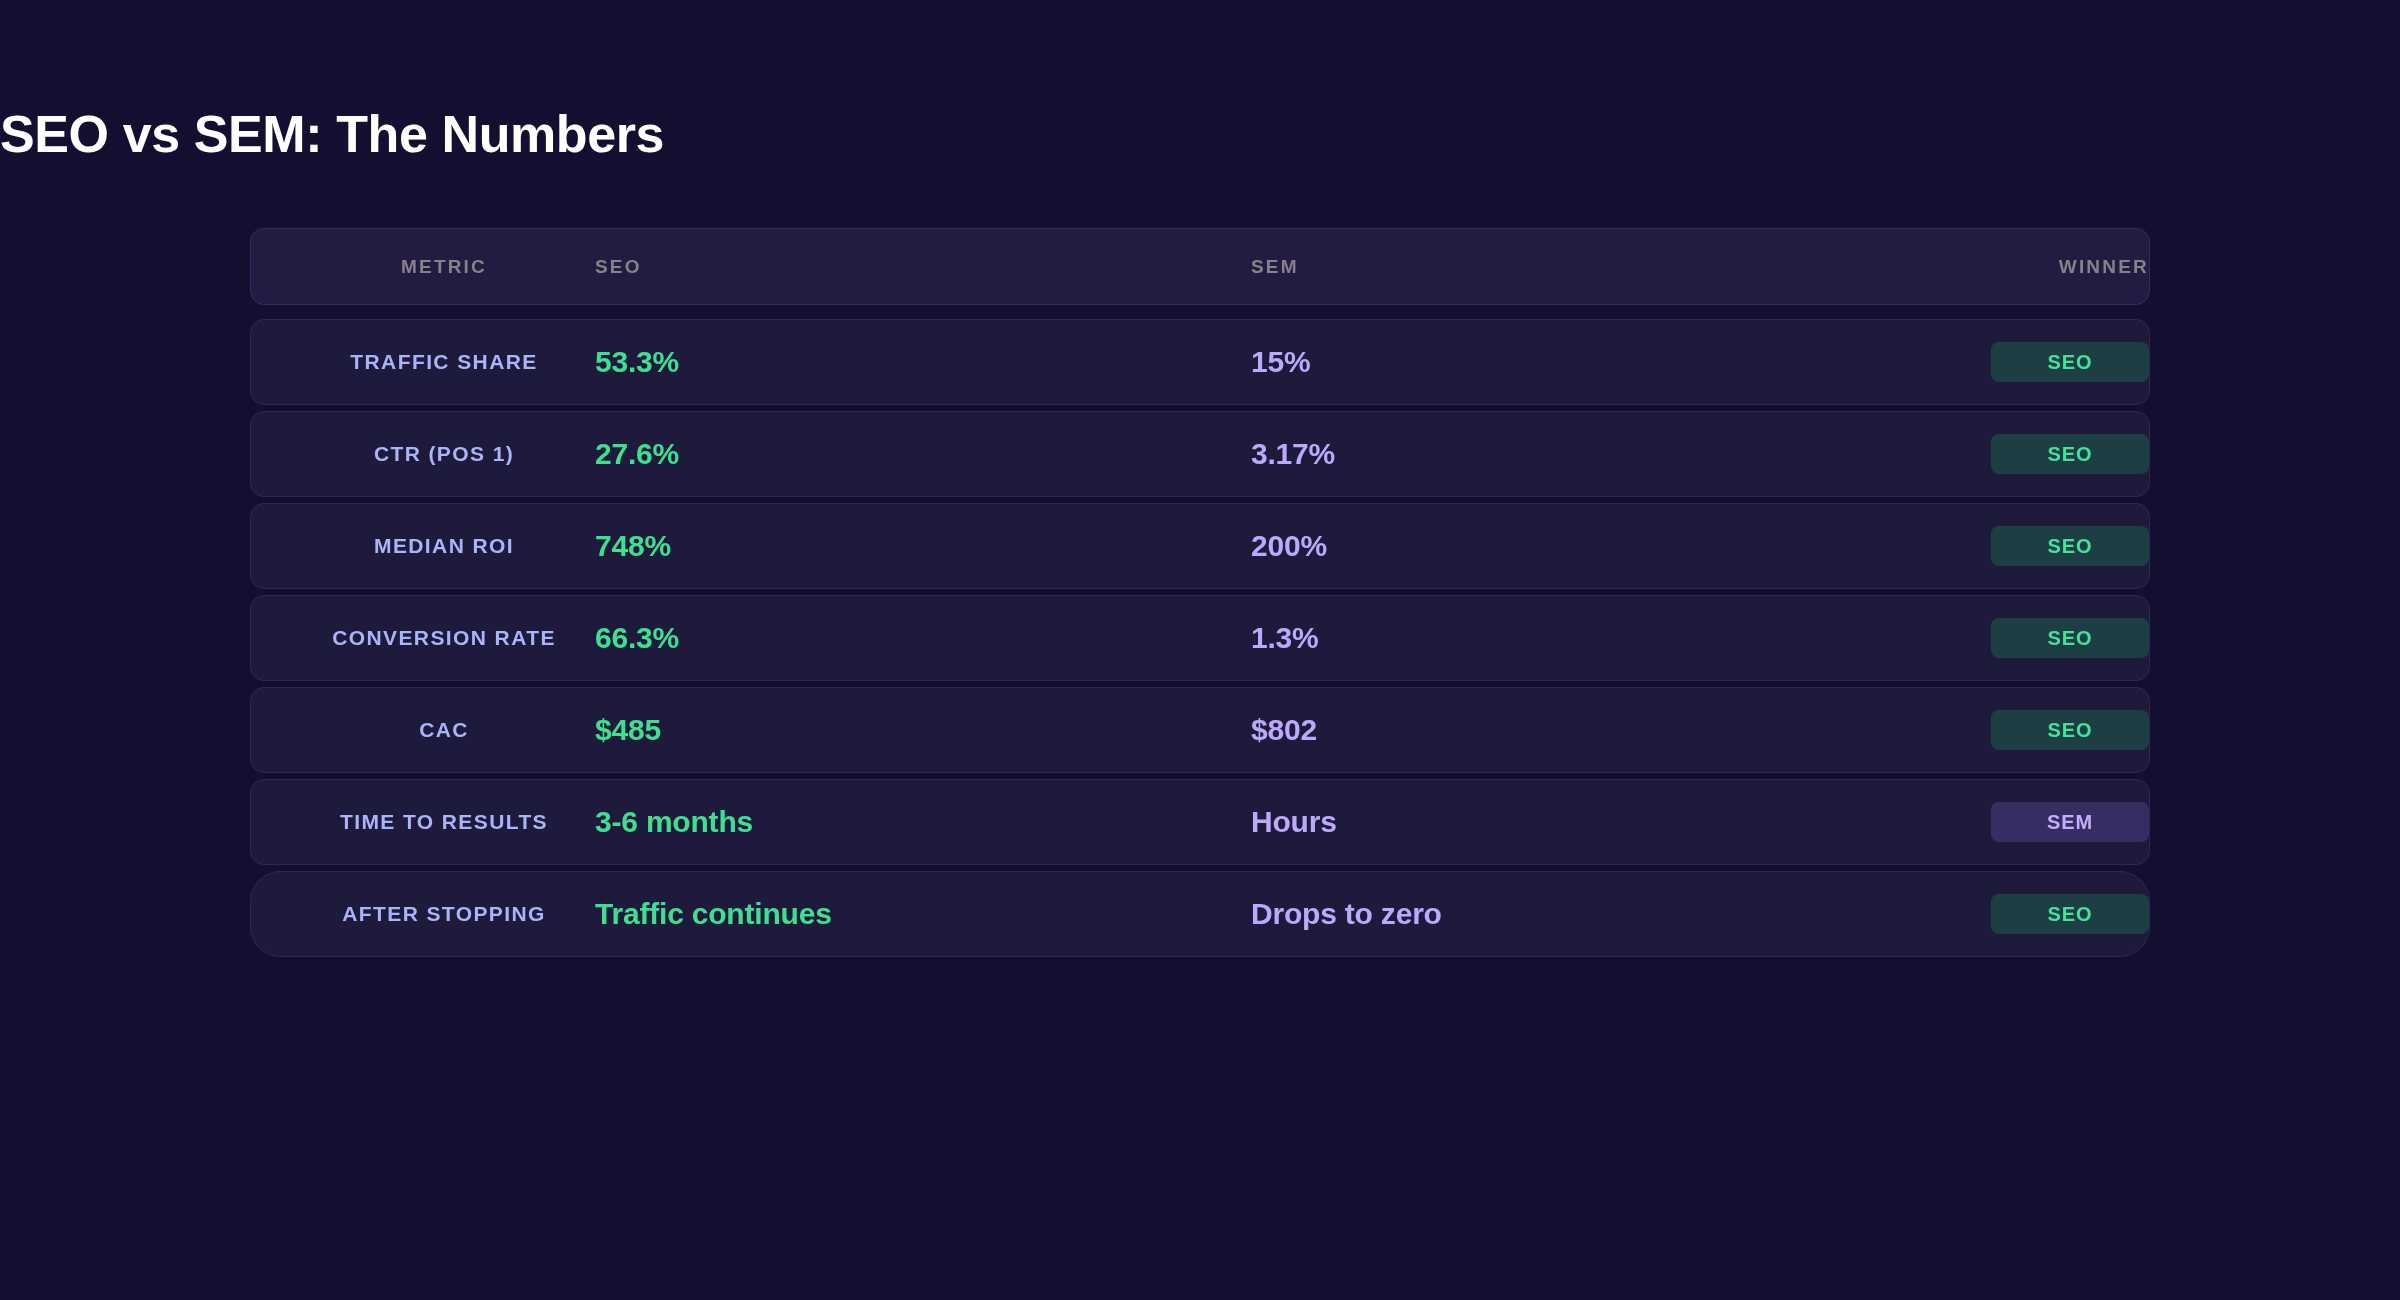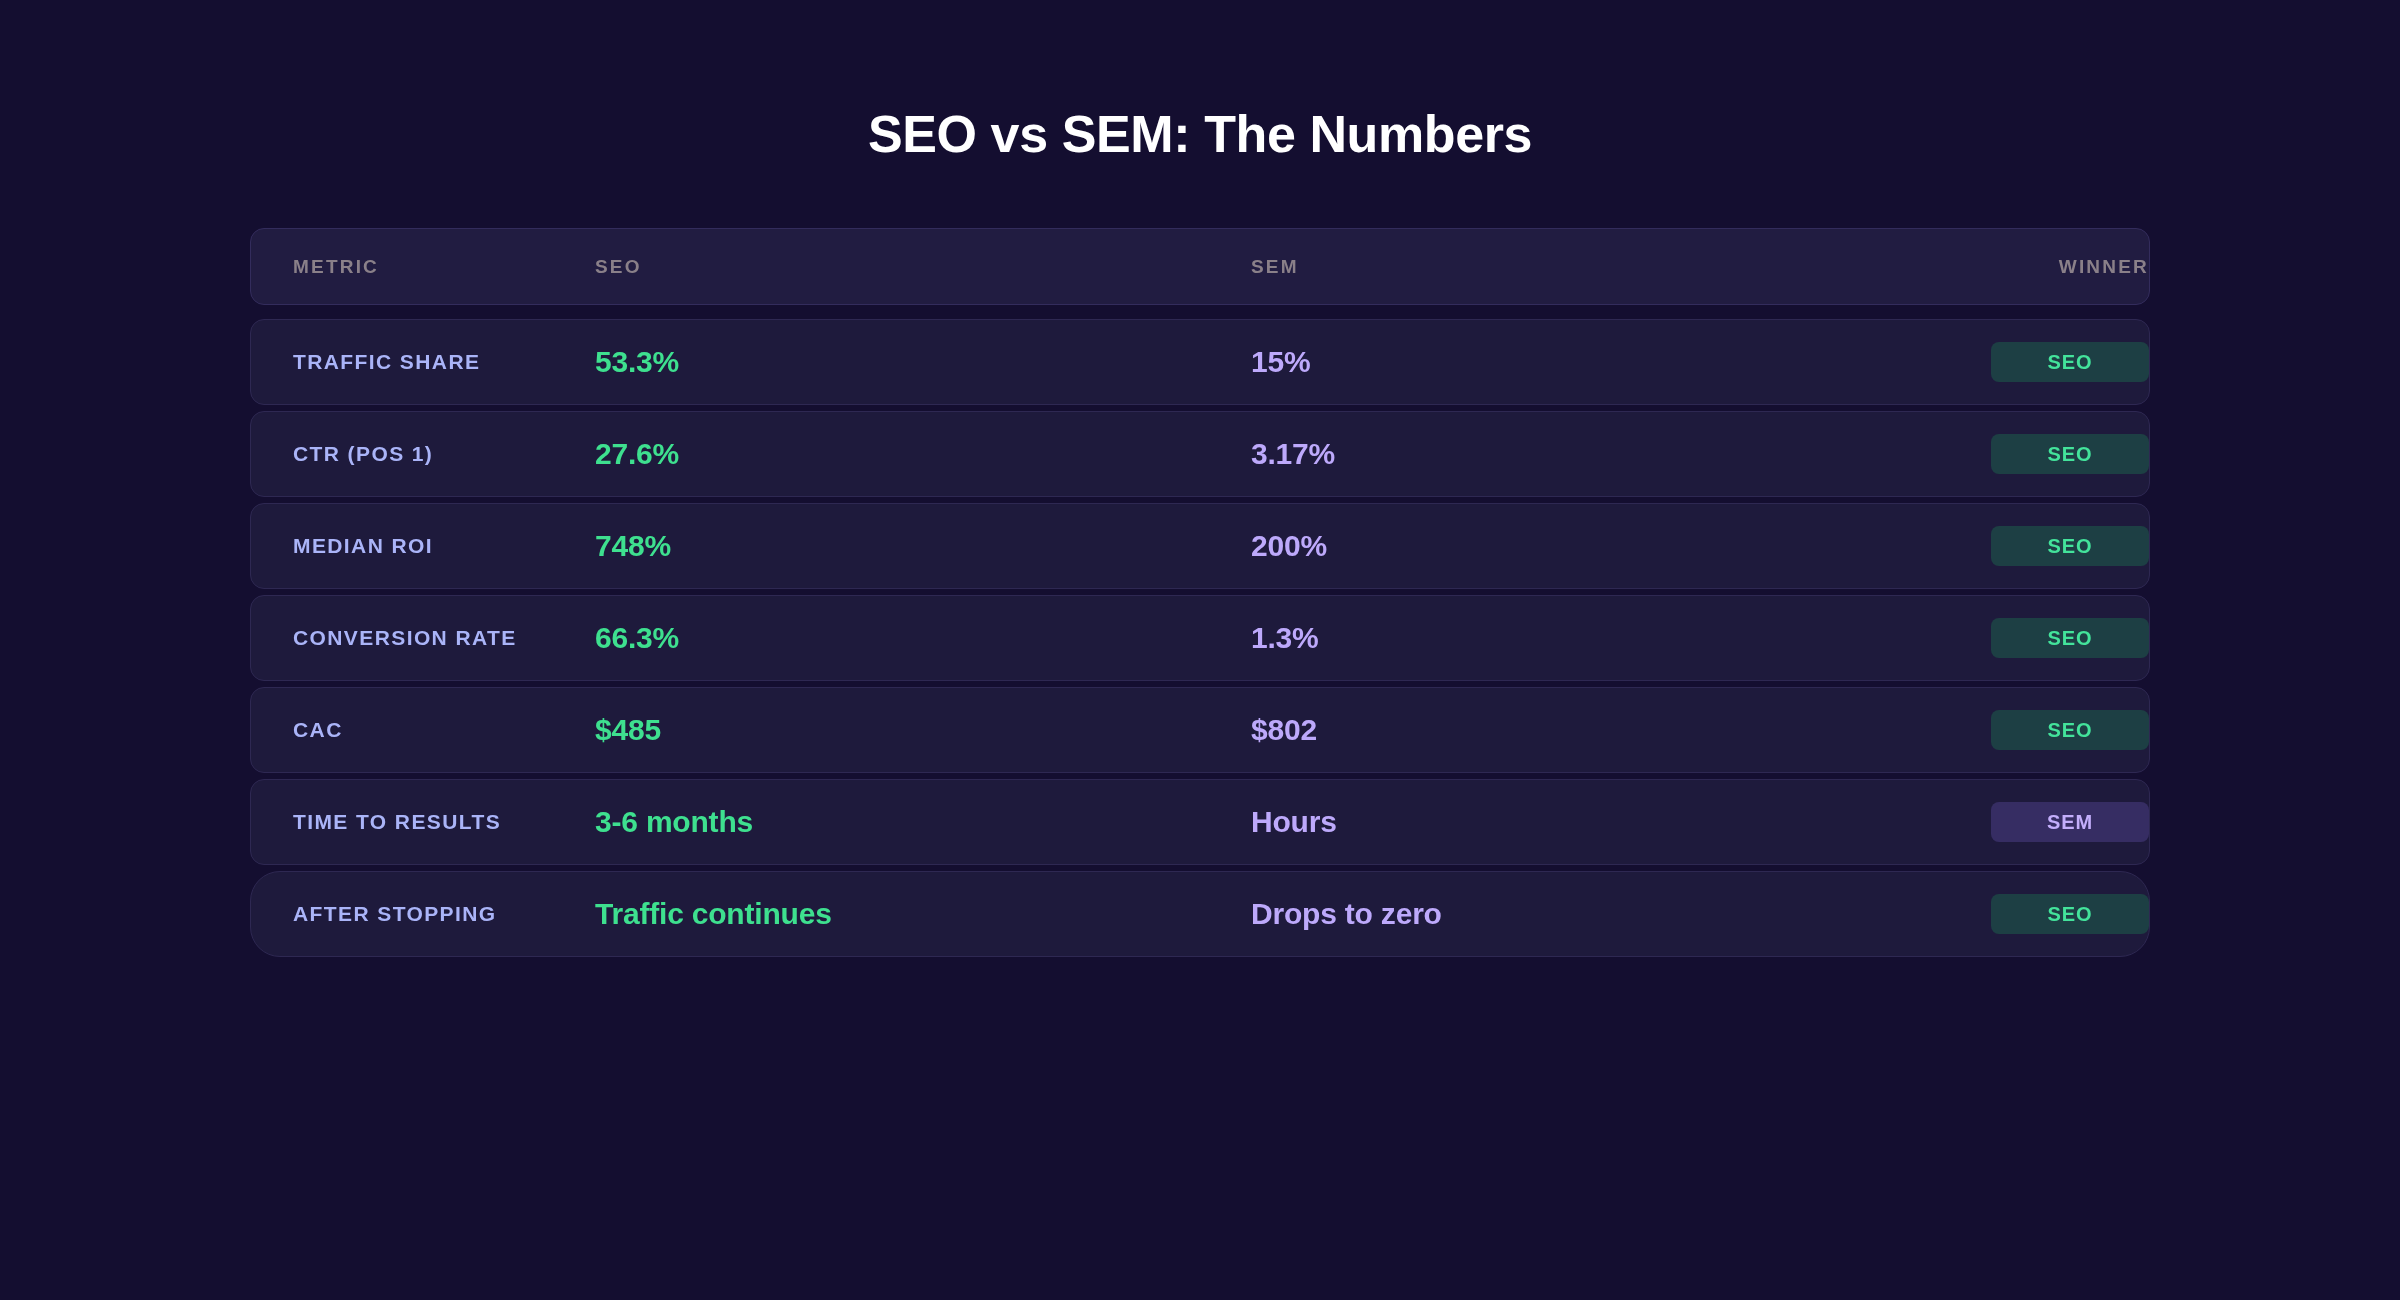--- a/index.html
+++ b/index.html
@@ -18,21 +18,21 @@
     height: 1300px;
     background: #140e30;
   }
 
   
   .title {
     position: absolute;
     top: 108px;
     left: 0;
     width: 2400px;
-    text-align: center;
+    text-align: left;
     font-size: 52px;
     font-weight: bold;
     color: #ffffff;
     letter-spacing: -0.4px;
     line-height: 1;
   }
 
   
   .table {
     position: absolute;
@@ -63,20 +63,21 @@
     margin-bottom: 6px;
   }
 
   .row.data-row:last-child { margin-bottom: 0; border-radius: 30px; }
 
   
   .col-metric {
     width: 344px;
     padding-left: 42px;
     flex: none;
+    text-align: center;
   }
   .col-seo {
     width: 656px;
     flex: none;
   }
   .col-sem {
     width: 658px;
     flex: none;
   }
   .col-winner {

